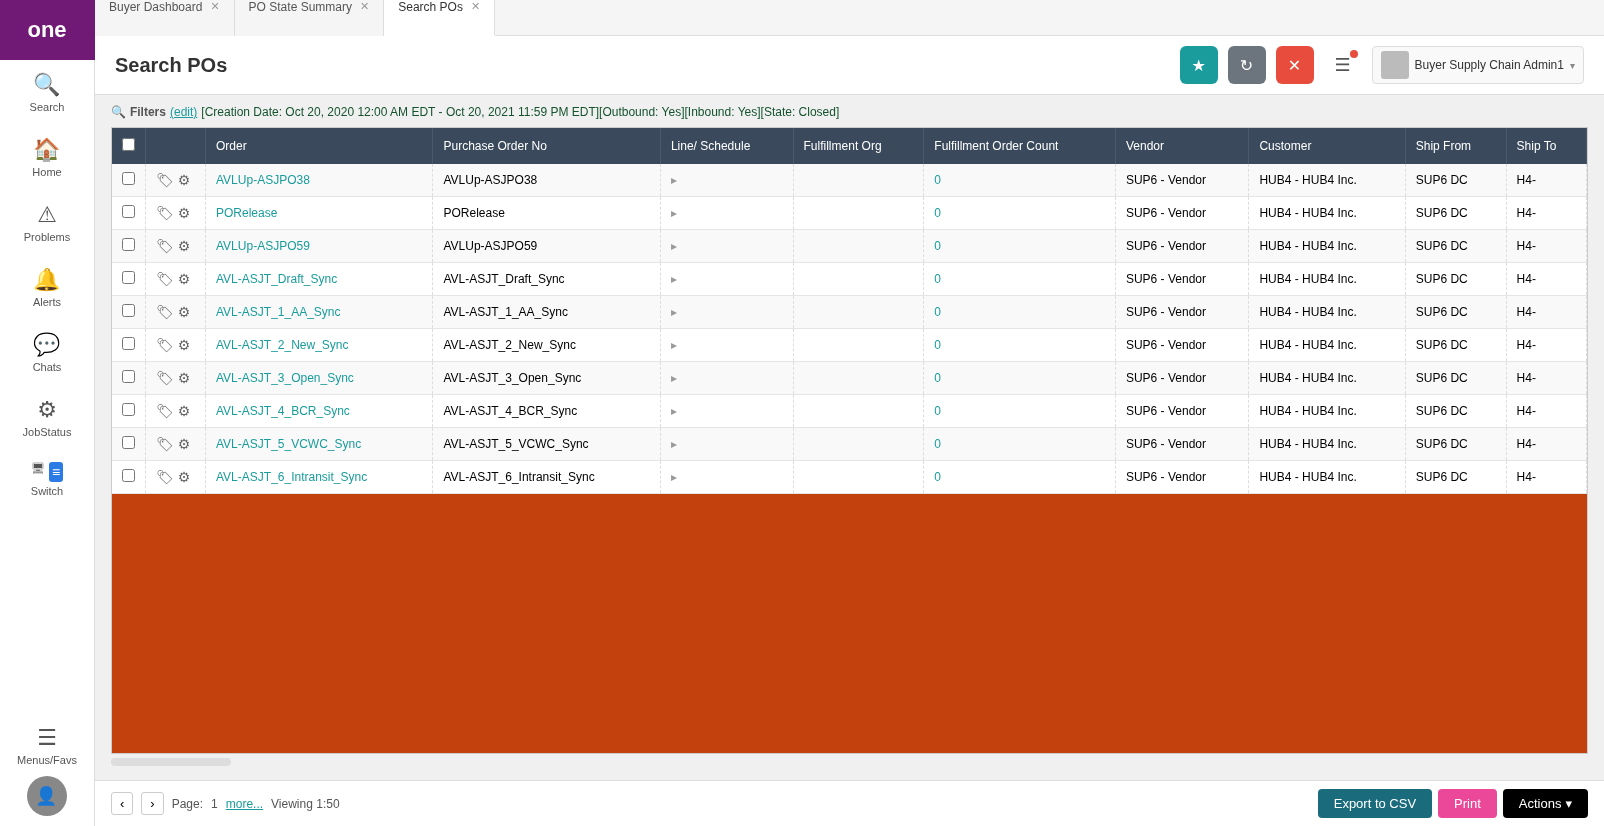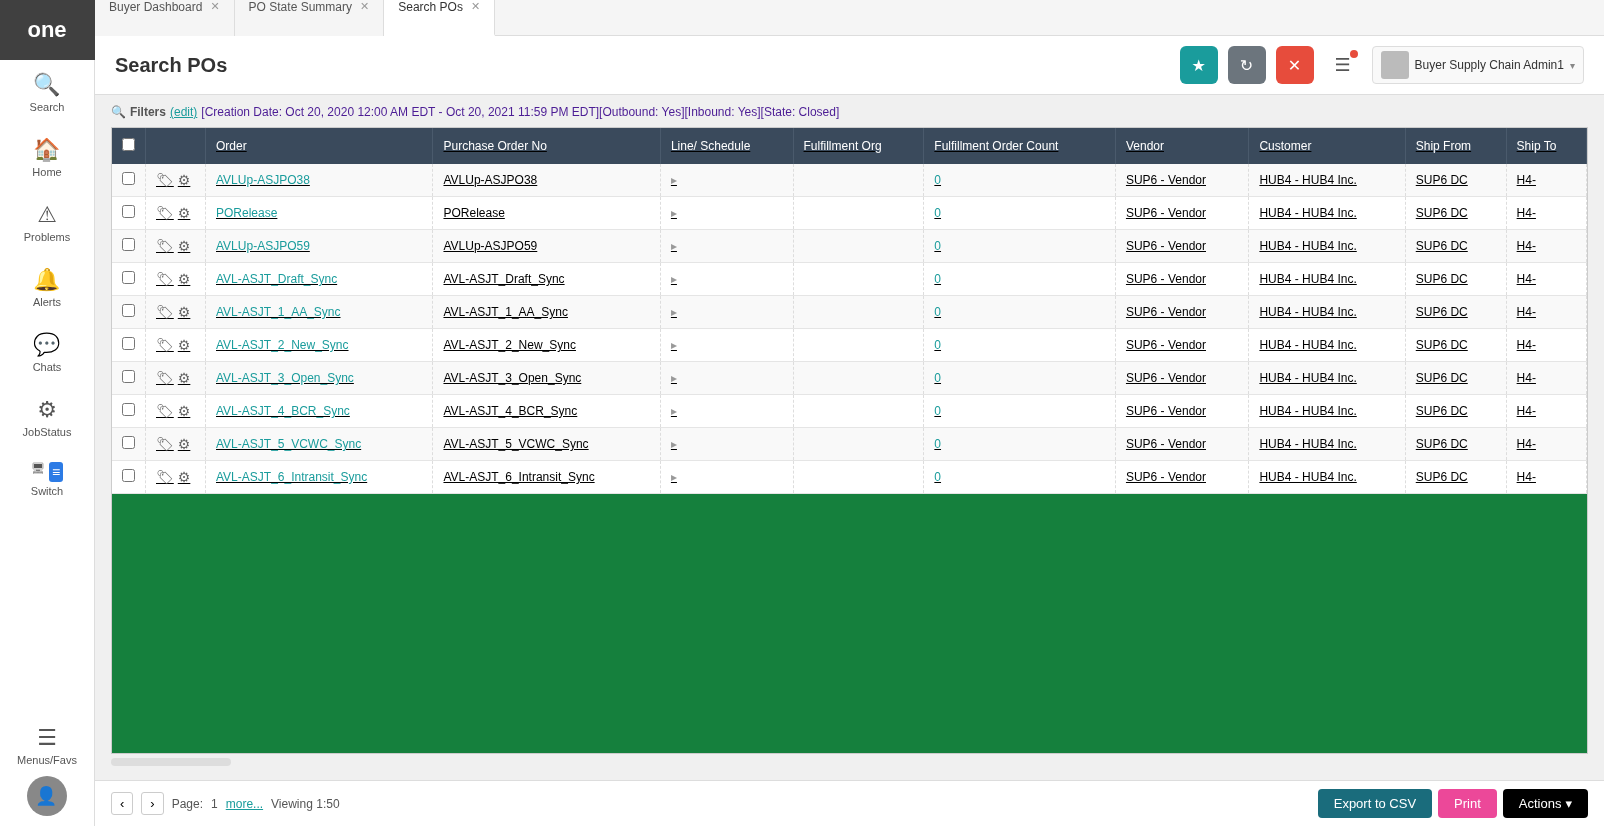--- a/index.html
+++ b/index.html
@@ -12,21 +12,21 @@
       display: flex;
       flex-direction: column;
       align-items: center;
       padding-top: 0;
       border-right: 1px solid #ddd;
       flex-shrink: 0;
     }
     .sidebar-logo {
       width: 95px;
       height: 60px;
-      background: #404040;
+      background: #701a75;
       display: flex;
       align-items: center;
       justify-content: center;
       flex-shrink: 0;
     }
     .sidebar-logo span {
       color: white;
       font-size: 22px;
       font-weight: bold;
     }
@@ -218,29 +218,28 @@
     
     .filter-bar {
       font-size: 12px;
       color: #555;
       margin-bottom: 8px;
       display: flex;
       align-items: center;
       gap: 4px;
     }
     .filter-edit { color: #1a9c9c; cursor: pointer; text-decoration: underline; }
-    .filter-text { color: #4c1d95; }
+    .filter-text { color: #14532d; }
 
     
     .table-container {
       flex: 1;
       overflow: auto;
-      background: #15803d;
+      background: #c2410c;
       border: 1px solid #ccc;
-      text-decoration: underline;
     }
 
     table {
       width: 100%;
       border-collapse: collapse;
       font-size: 12px;
     }
     thead tr {
       background: #3a4a5c;
       color: white;

